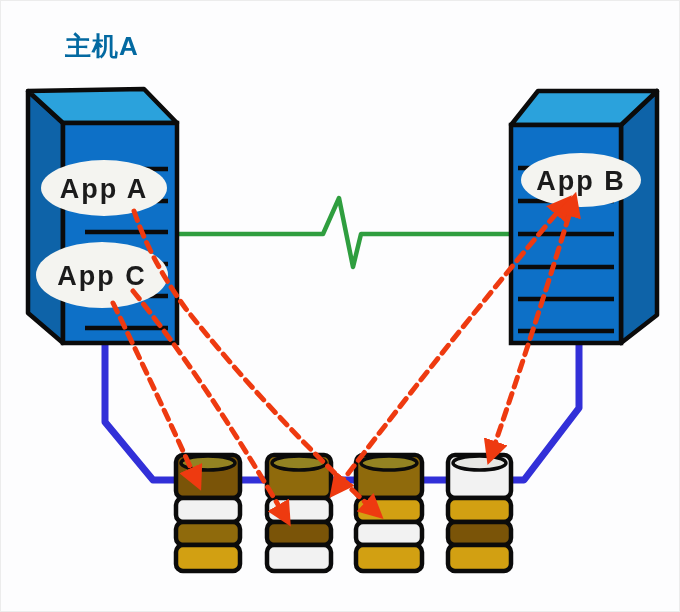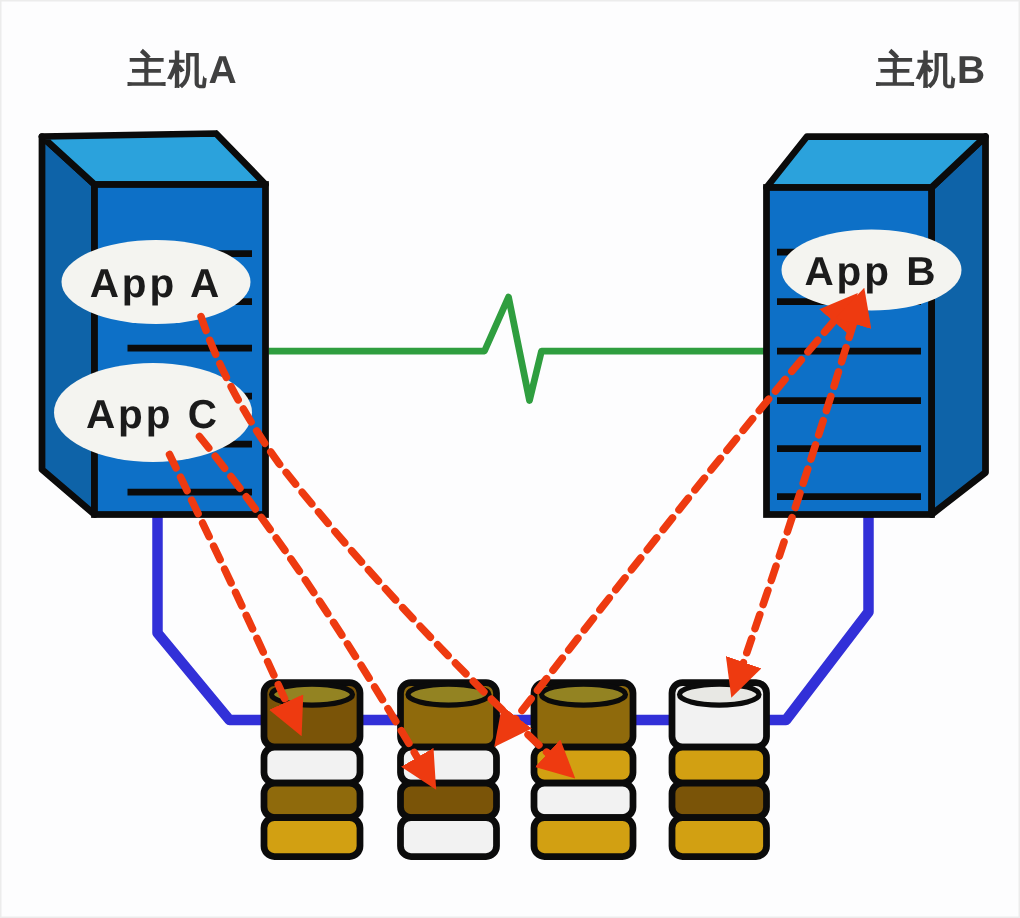--- a/index.html
+++ b/index.html
@@ -3,39 +3,38 @@
 <meta charset="utf-8">
 <style>
   html,body { margin:0; padding:0; background:#ffffff; }
   .canvas {
     position:relative; width:680px; height:612px;
     background:#fdfdfe; border:1px solid #ececec; box-sizing:border-box;
     overflow:hidden;
     font-family:"Liberation Sans", sans-serif;
   }
   .host-label {
-    position:absolute; font-weight:bold; font-size:26px; color:#404040;
-    letter-spacing:1px; white-space:nowrap;margin-left:20px;
+    position:absolute; font-weight:bold; font-size:26px; color:#0369a1;
+    letter-spacing:1px; white-space:nowrap;
   }
   #labelA { left:64px; top:28px; }
   #labelB { left:563px; top:28px; }
   svg.diagram { position:absolute; left:0; top:0; }
   .app-text {
     font-family:"Liberation Sans", sans-serif;
     font-weight:bold; font-size:27px; fill:#1b1b1b;
     text-anchor:middle; letter-spacing:2px;
   }
 </style>
 </head>
 <body>
 
 <div class="canvas">
 
   <div class="host-label" id="labelA">主机A</div>
-  <div class="host-label" id="labelB">主机B</div>
 
   <svg class="diagram" width="680" height="612" viewBox="0 0 680 612">
     <defs>
       <marker id="ah" viewBox="0 0 10 10" refX="7" refY="5" markerWidth="5" markerHeight="5" orient="auto-start-reverse">
         <path d="M0,0 L10,5 L0,10 z" fill="#ee3a10"></path>
       </marker>
     </defs>
 
     <g>
       <path fill="none" stroke-width="7" stroke-linejoin="round" d="M 104,343 L 104,421 L 152,479 L 523,479 L 578,407 L 578,343" stroke="#3230d8"></path>

